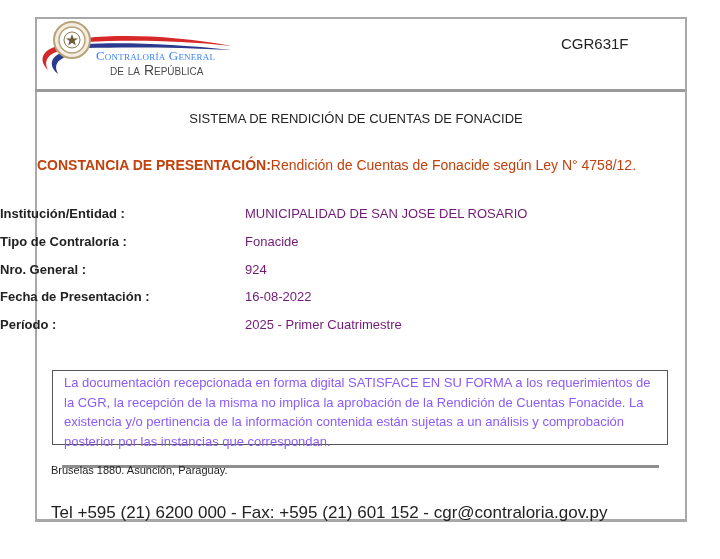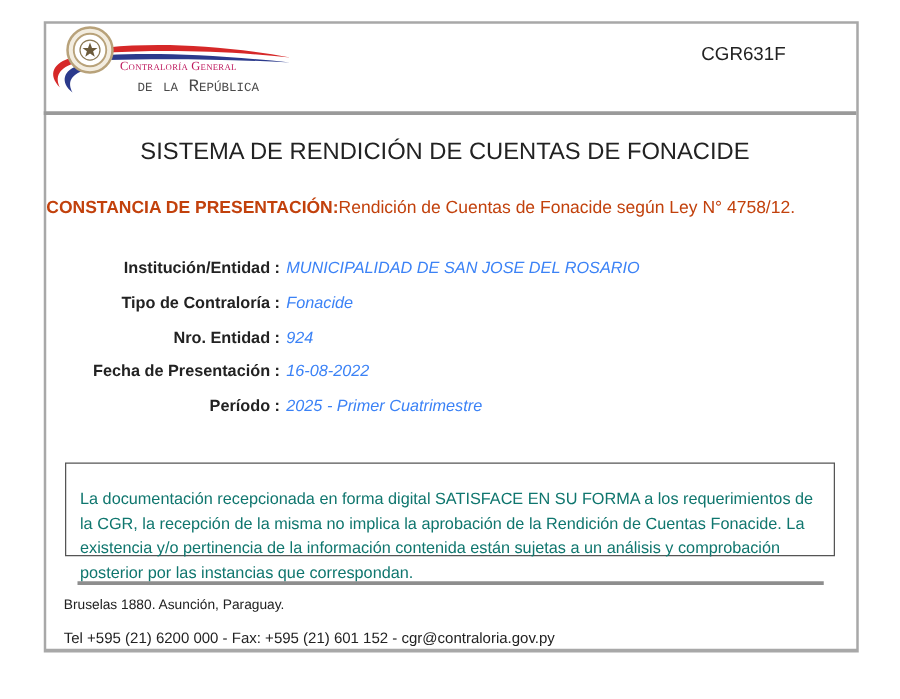--- a/index.html
+++ b/index.html
@@ -3,37 +3,37 @@
 <meta charset="utf-8">
 <style>
   html, body { margin: 0; padding: 0; background: #ffffff; }
   body { width: 720px; height: 559px; position: relative; overflow: hidden;
          font-family: "Liberation Sans", "DejaVu Sans", sans-serif; color: #1a1a1a; }
   .frame { position: absolute; left: 35px; top: 17px; width: 648px; height: 500px;
            border: 2px solid #a8a8a8; border-bottom-width: 3px; }
   .header-rule { position: absolute; left: 35px; top: 89px; width: 650px; height: 3px; background: #9a9a9a; }
   .logo { position: absolute; left: 36px; top: 20px; width: 210px; height: 62px; }
   .logo-text1 { position: absolute; left: 96px; top: 48px; font-family: "Liberation Serif", "DejaVu Serif", serif;
-                font-size: 10px; color: #be185d; letter-spacing: 0.2px; white-space: nowrap; }
-  .logo-text2 { position: absolute; left: 110px; top: 62px; font-family: Liberation Mono, monospace;
+                font-size: 13px; color: #3b82f6; letter-spacing: 0.2px; white-space: nowrap; }
+  .logo-text2 { position: absolute; left: 110px; top: 62px; font-family: Liberation Sans, sans-serif;
                 font-size: 14px; color: #4a4a4a; white-space: nowrap; }
   .sc { font-variant: small-caps; }
   .code { position: absolute; left: 561px; top: 35px; font-size: 15px; color: #222; }
-  .system-title { position: absolute; left: 0; width: 712px; top: 111px; text-align: center; font-size: 19px; color: #222; }
+  .system-title { position: absolute; left: 0; width: 712px; top: 111px; text-align: center; font-size: 13px; color: #222; }
   .constancia { position: absolute; left: 37px; top: 157px; font-size: 14px; color: #c2410c; white-space: nowrap; }
   .constancia b { font-weight: bold; }
   .field-row { position: absolute; left: 0; width: 720px; font-size: 13px; }
-  .field-row .lbl { position: absolute; left: 0; width: 224px; text-align: right; font-weight: bold; color: #222; }
-  .field-row .val { position: absolute; left: 229px; color: #3b82f6; white-space: nowrap; font-style: italic; }
+  .field-row .lbl { position: absolute; left: 0; width: 224px; font-weight: bold; color: #222; }
+  .field-row .val { position: absolute; left: 245px; color: #701a75; white-space: nowrap; }
   .note { position: absolute; left: 52px; top: 370px; width: 616px; height: 75px;
-          border: 1.5px solid #555; box-sizing: border-box; padding: 18px 8px 0 11px;
-          font-size: 13px; line-height: 19.5px; color: #0f766e; }
+          border: 1.5px solid #555; box-sizing: border-box; padding: 2px 8px 0 11px;
+          font-size: 13px; line-height: 19.5px; color: #8b5cf6; }
   .footer-rule { position: absolute; left: 62px; top: 465px; width: 597px; height: 3px; background: #8e8e8e; }
-  .footer1 { position: absolute; left: 51px; top: 478px; font-size: 11px; color: #222; text-align: right; }
-  .footer2 { position: absolute; left: 51px; top: 503px; font-size: 12px; color: #222; }
+  .footer1 { position: absolute; left: 51px; top: 464px; font-size: 11px; color: #222; text-align: right; }
+  .footer2 { position: absolute; left: 51px; top: 503px; font-size: 17px; color: #222; }
 </style>
 </head>
 <body>
 
 <div class="frame"></div>
 <div class="header-rule"></div>
 
 <div class="logo">
   <svg width="210" height="62" viewBox="0 0 210 62">
 
@@ -59,21 +59,21 @@
 
 <div class="field-row" style="top:206px">
   <span class="lbl">Institución/Entidad :</span>
   <span class="val">MUNICIPALIDAD DE SAN JOSE DEL ROSARIO</span>
 </div>
 <div class="field-row" style="top:234px">
   <span class="lbl">Tipo de Contraloría :</span>
   <span class="val">Fonacide</span>
 </div>
 <div class="field-row" style="top:262px">
-  <span class="lbl">Nro. Entidad :</span>
+  <span class="lbl">Nro. General :</span>
   <span class="val">924</span>
 </div>
 <div class="field-row" style="top:289px">
   <span class="lbl">Fecha de Presentación :</span>
   <span class="val">16-08-2022</span>
 </div>
 <div class="field-row" style="top:317px">
   <span class="lbl">Período :</span>
   <span class="val">2025 -  Primer Cuatrimestre</span>
 </div>

